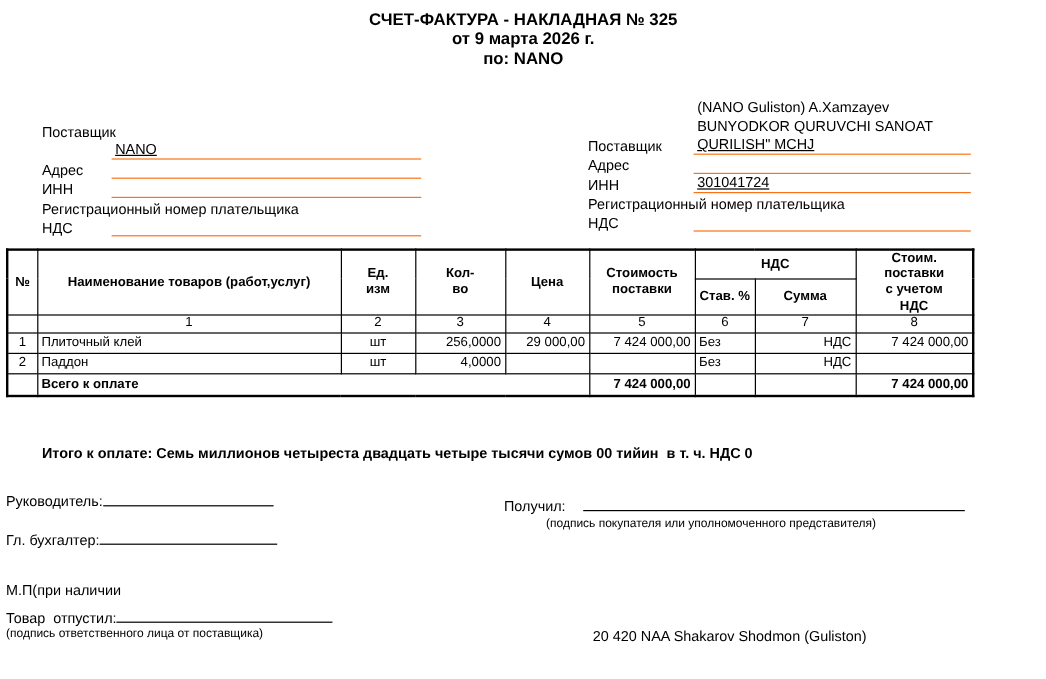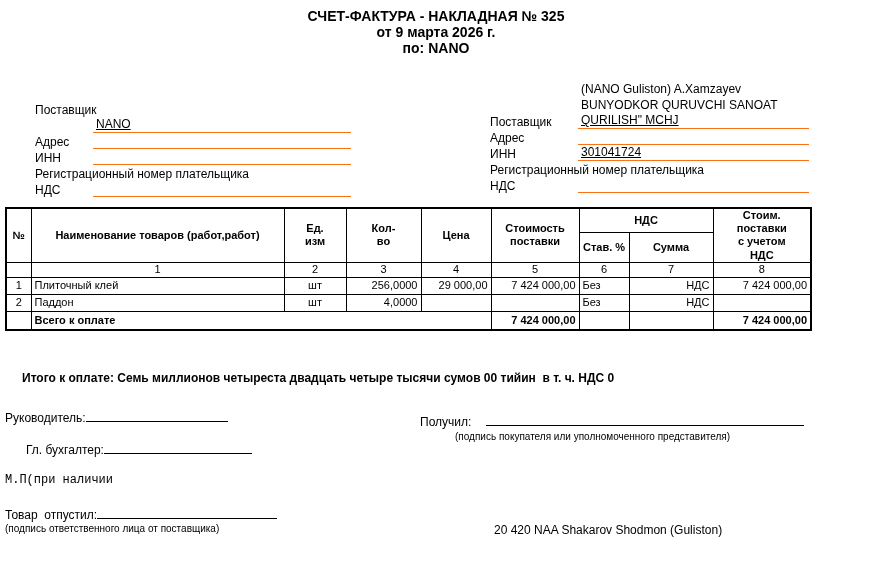--- a/index.html
+++ b/index.html
@@ -26,30 +26,30 @@
   table.items { border-collapse:collapse; table-layout:fixed; margin:12px 0 0 5px; font-size:11px; border:2px solid #000; }
   table.items th, table.items td { border:1px solid #000; padding:0 3px; overflow:hidden; line-height:1.2; }
   thead th { font-weight:bold; text-align:center; vertical-align:middle; white-space:pre-line; line-height:1.15; }
   tr.hdr-top { height:24px; }
   tr.hdr-sub { height:30px; }
   tr.num-row td { height:14px; text-align:center; font-weight:normal; padding:0 2px; }
   tr.data-row td { height:16px; }
   tr.total-row td { height:17px; font-weight:bold; }
   .c { text-align:center; } .r { text-align:right; } .l { text-align:left; }
 
-  .total-words { margin:40px 0 0 22px; font-weight:bold; font-size:12px; white-space:pre; }
+  .total-words { margin:40px 0 0 35px; font-weight:bold; font-size:12px; white-space:pre; }
 
   
   .signatures { position:relative; margin-top:24px; height:150px; font-size:12px; }
   .sig-item { position:absolute; white-space:pre; }
   .sigline { display:inline-block; border-bottom:1px solid #000; height:12px; vertical-align:baseline; }
   .note { font-size:10px; }
   .sig-director   { left:5px; top:0; }
-  .sig-accountant { left:5px; top:32px;margin-left:21px; }
-  .sig-stamp      { left:5px; top:64px;font-family:Liberation Mono, monospace; }
+  .sig-accountant { left:5px; top:32px; }
+  .sig-stamp      { left:5px; top:76px; }
   .sig-released   { left:5px; top:97px; }
   .sig-released-note { left:5px; top:114px; }
   .sig-received   { left:420px; top:4px; }
   .sig-received-note { left:455px; top:22px; }
   .sig-footer     { left:494px; top:114px; font-size:12px; }
 </style>
 </head>
 <body>
 
 <div class="page">
@@ -127,21 +127,21 @@
         <col style="width:75px">
       <col style="width:70px">
         <col style="width:88px">
         <col style="width:50px">
         <col style="width:84px">
         <col style="width:98px">
     </colgroup>
     <thead>
       <tr class="hdr-top">
         <th rowspan="2">№</th>
-        <th rowspan="2">Наименование товаров (работ,работ)</th>
+        <th rowspan="2">Наименование товаров (работ,услуг)</th>
         <th rowspan="2">Ед.
 изм</th>
         <th rowspan="2">Кол-
 во</th>
         <th rowspan="2">Цена</th>
         <th rowspan="2">Стоимость
 поставки</th>
         <th colspan="2">НДС</th>
         <th rowspan="2">Стоим.
 поставки

